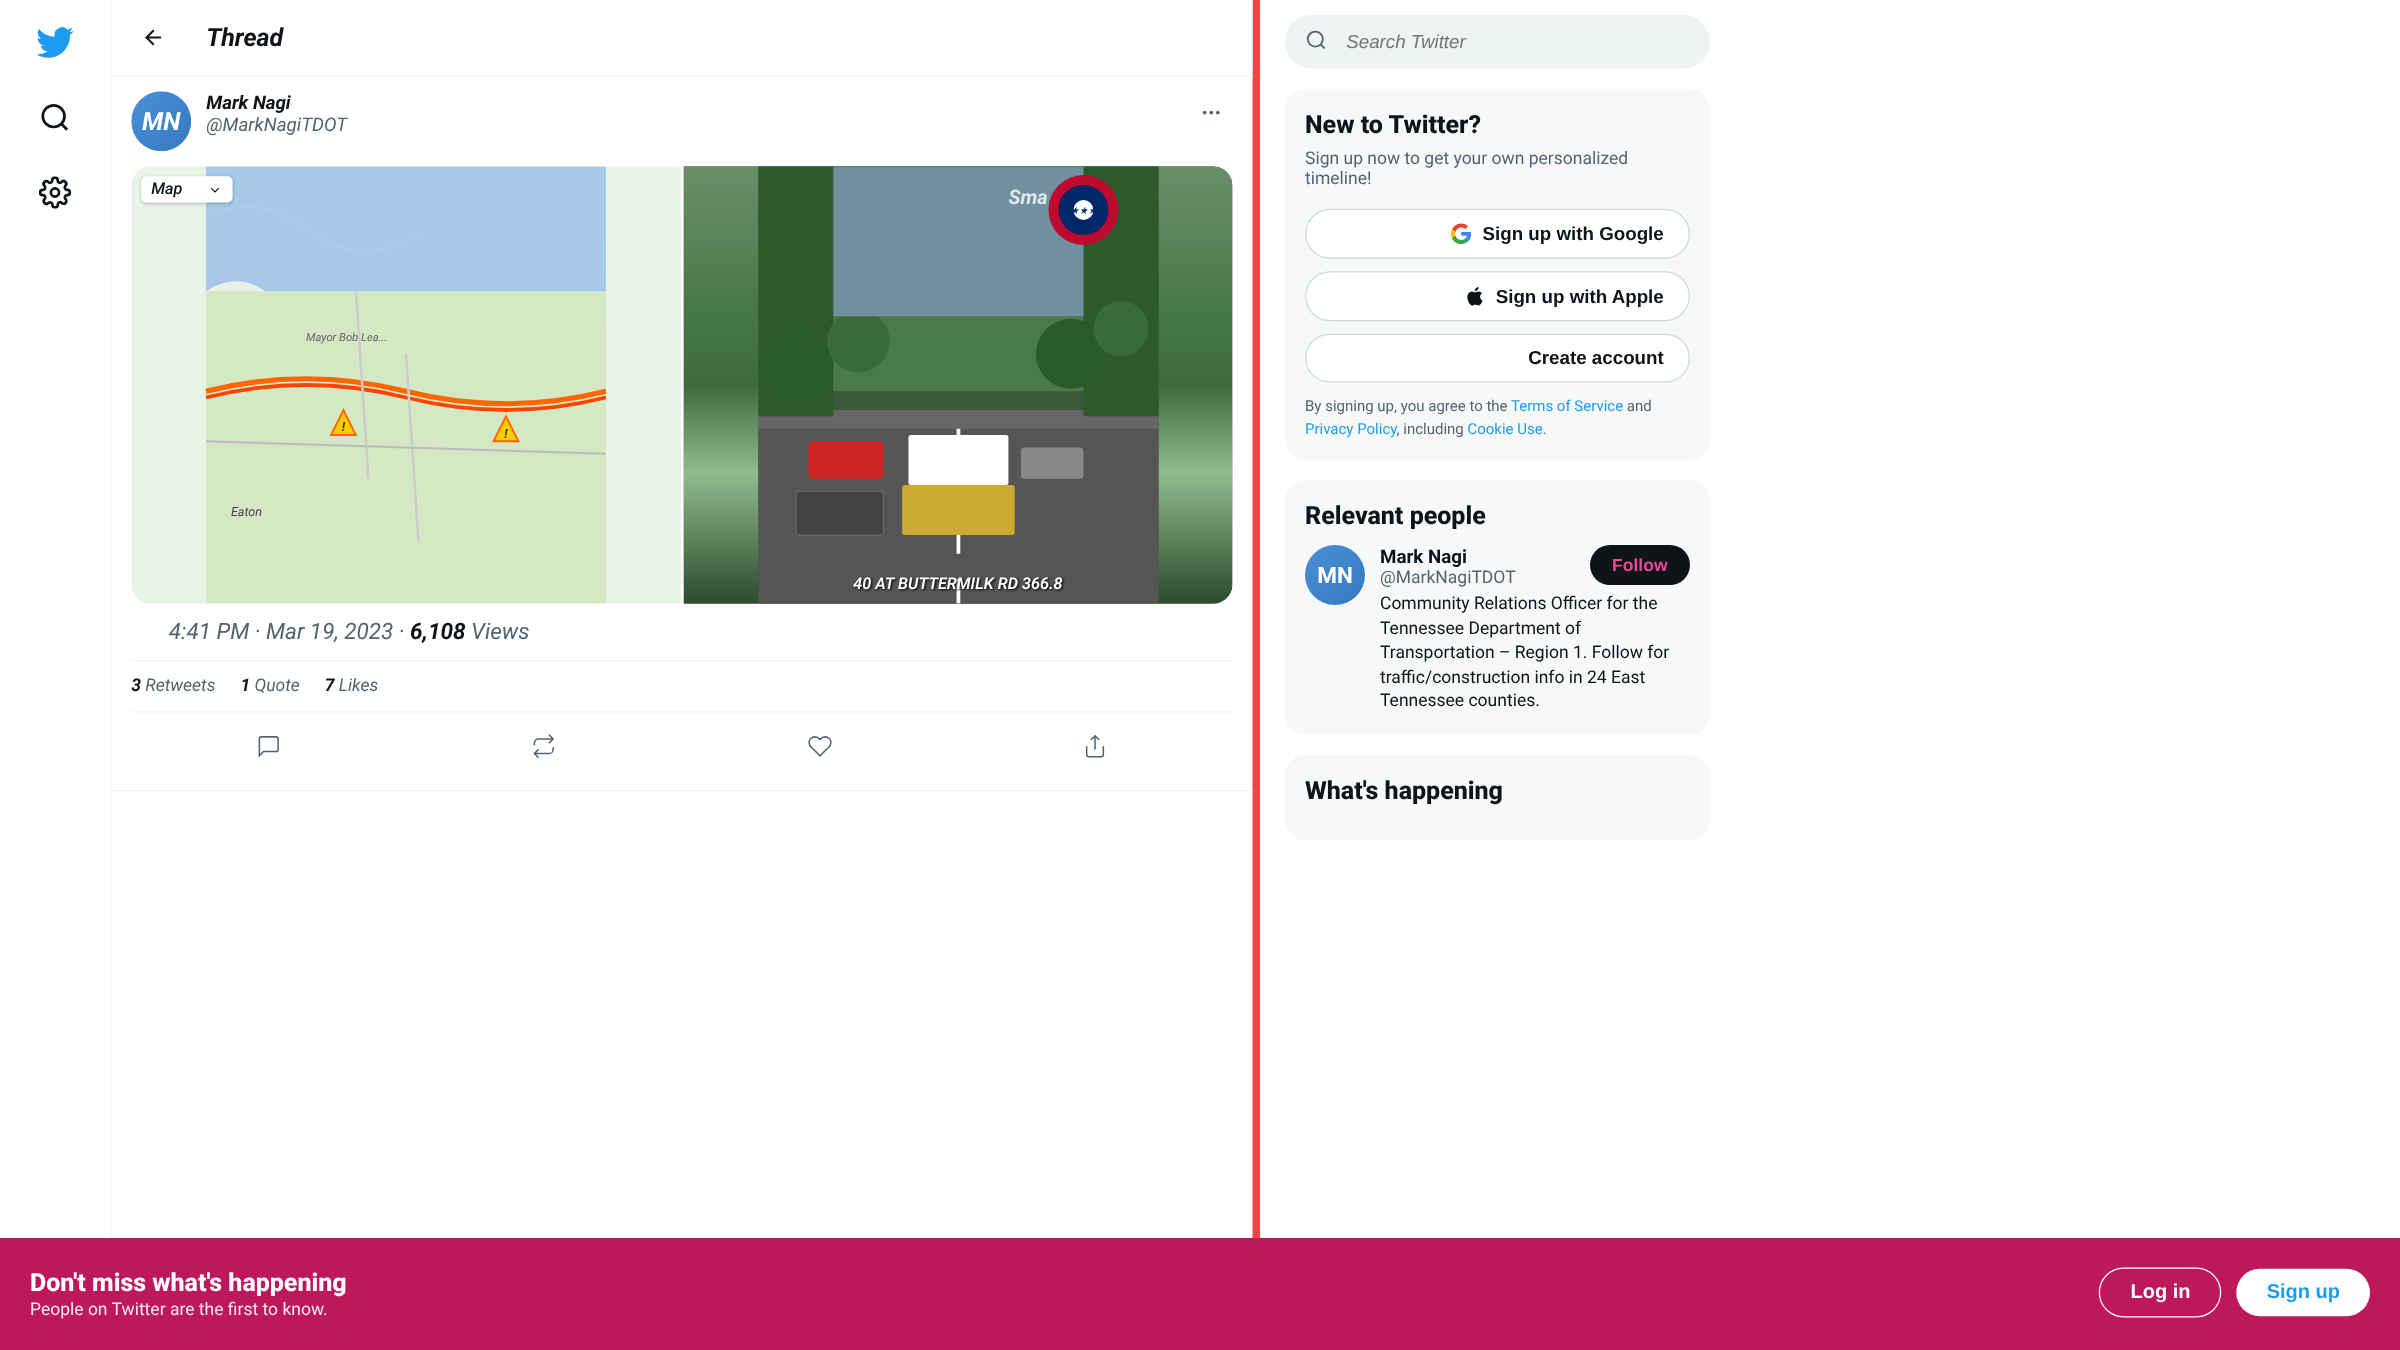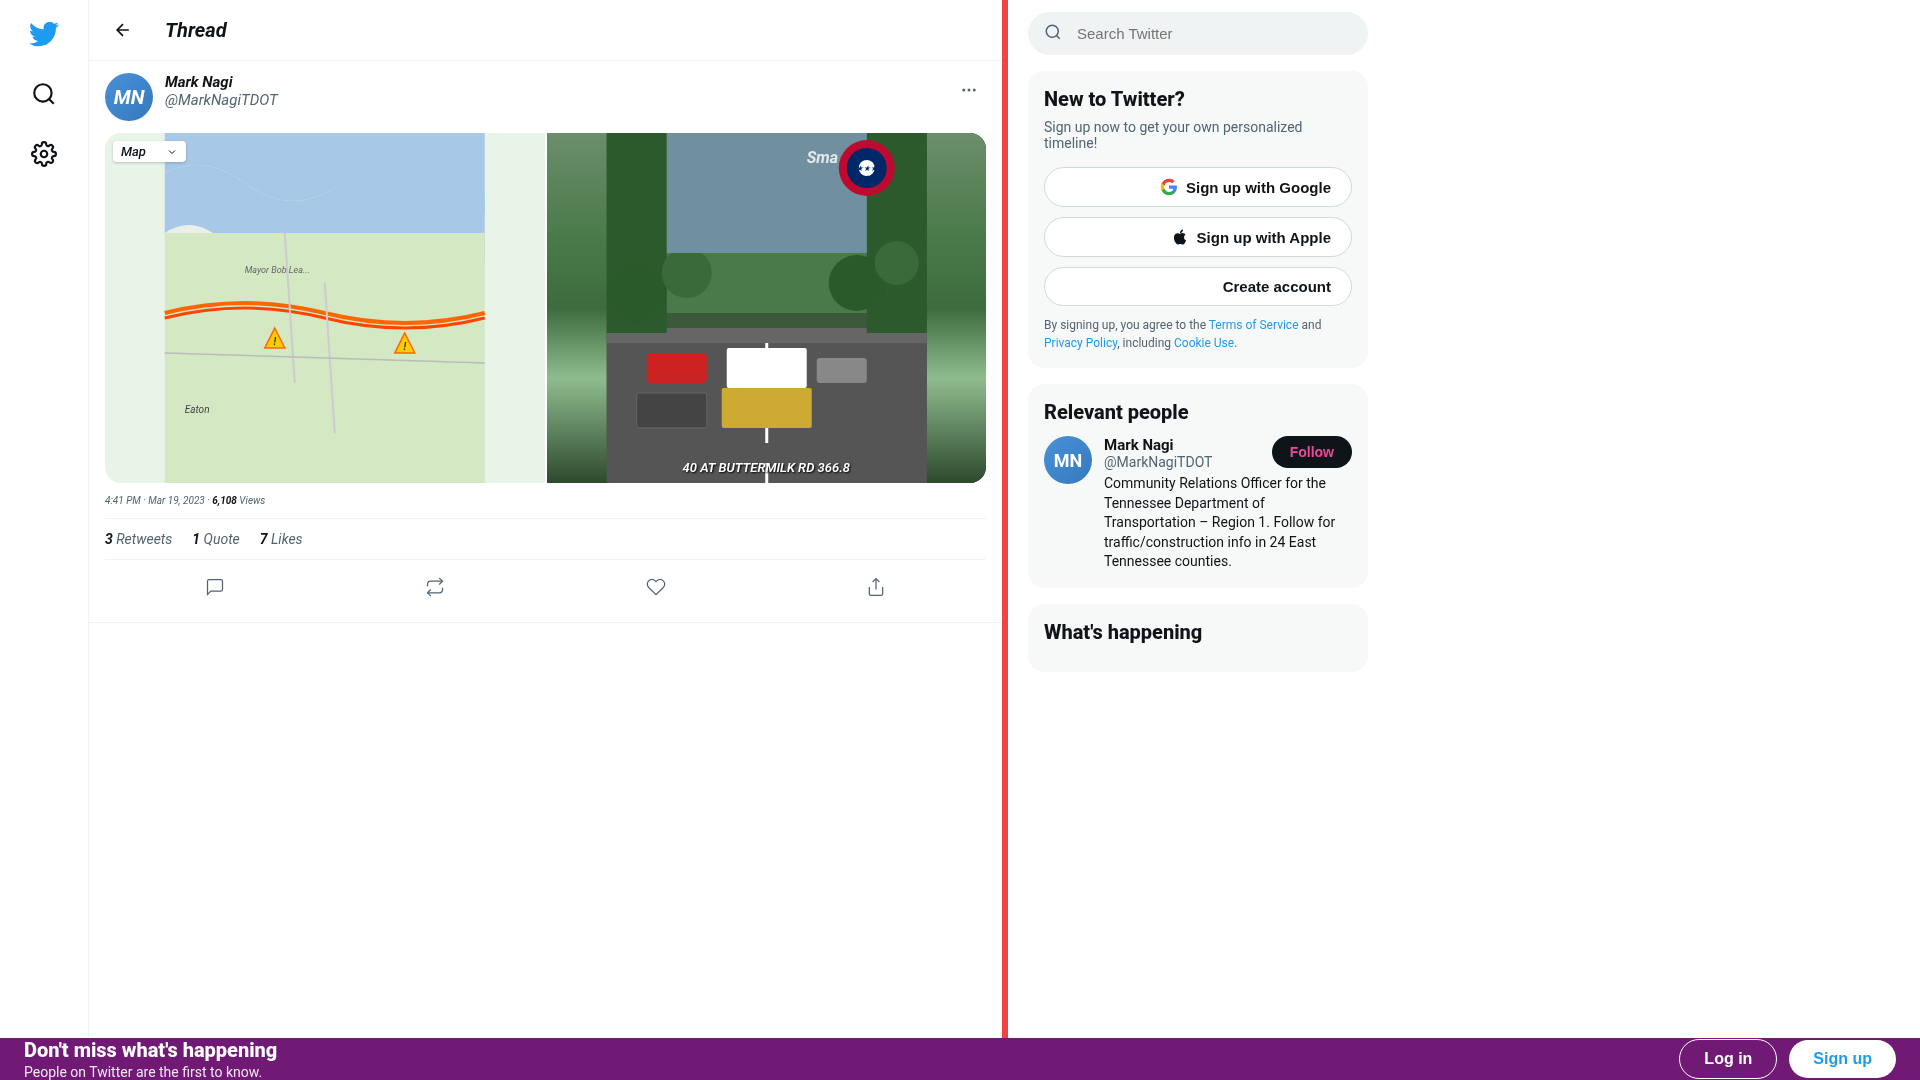--- a/index.html
+++ b/index.html
@@ -184,23 +184,24 @@
       left: 50%;
       transform: translateX(-50%);
       color: white;
       font-size: 13px;
       font-weight: 600;
       text-shadow: 1px 1px 2px black;
       white-space: nowrap;
     }
 
     .tweet-timestamp {
-      font-size: 10px;
+      font-size: 18px;
       color: #536471;
       margin-bottom: 12px;
+      margin-left: 30px;
     }
     .tweet-timestamp strong {
       color: #0f1419;
       font-weight: 700;
     }
 
     .tweet-stats {
       display: flex;
       gap: 20px;
       padding: 12px 0;
@@ -248,20 +249,21 @@
     }
     .search-box input {
       width: 100%;
       padding: 12px 16px 12px 48px;
       background: #eff3f4;
       border: 1px solid #eff3f4;
       border-radius: 24px;
       font-size: 15px;
       color: #536471;
       outline: none;
+      font-style: italic;
     }
     .search-icon-wrap {
       position: absolute;
       left: 16px;
       top: 50%;
       transform: translateY(-50%);
       color: #536471;
     }
 
     
@@ -385,26 +387,26 @@
       border-radius: 16px;
       padding: 16px;
     }
 
     
     .bottom-banner {
       position: fixed;
       bottom: 0;
       left: 0;
       right: 0;
-      background: #701a75;
+      background: #be185d;
       color: white;
       display: flex;
-      align-items: center;
+      align-items: flex-start;
       justify-content: space-between;
-      padding: 0 24px;
+      padding: 24px 24px;
       z-index: 100;
     }
     .banner-text-main {
       font-size: 20px;
       font-weight: 800;
       color: white;
     }
     .banner-text-sub {
       font-size: 14px;
       color: rgba(255,255,255,0.9);

